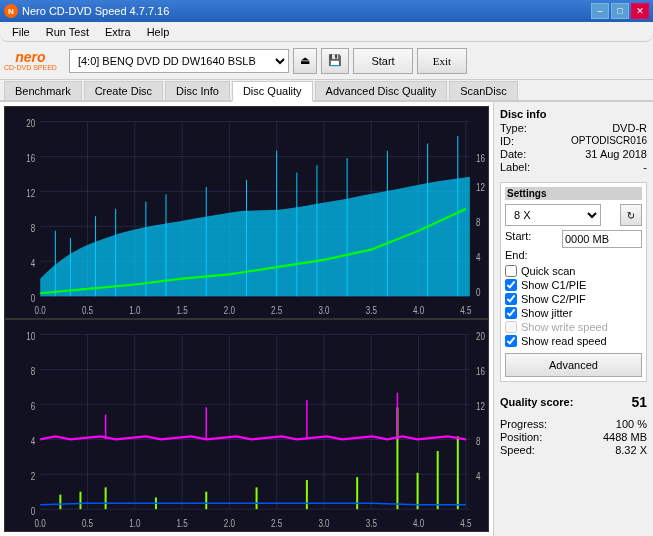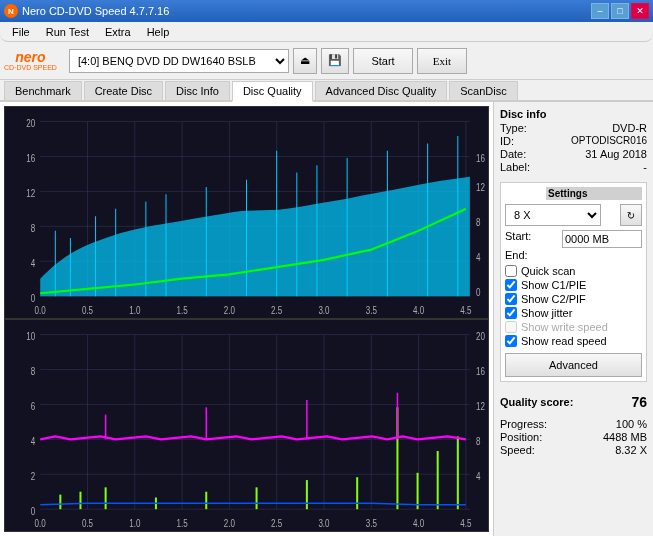--- a/index.html
+++ b/index.html
@@ -43,21 +43,21 @@
     .chart-svg { width: 100%; height: 100%; }
     
     
     .right-panel { width: 160px; background: #f0f0f0; border-left: 1px solid #ccc; padding: 6px; display: flex; flex-direction: column; gap: 4px; overflow-y: auto; }
     
     .panel-section { margin-bottom: 4px; }
     .panel-label { font-size: 11px; color: #000; font-weight: bold; margin-bottom: 2px; }
     .panel-row { display: flex; justify-content: space-between; font-size: 11px; margin-bottom: 1px; }
     
     .settings-group { border: 1px solid #ccc; padding: 4px; background: white; margin-bottom: 4px; }
-    .settings-title { font-size: 10px; font-weight: bold; margin-bottom: 4px; background: #d0d0d0; padding: 1px 2px; margin-left: 41px; }
+    .settings-title { font-size: 10px; font-weight: bold; margin-bottom: 4px; background: #d0d0d0; padding: 1px 2px; }
     
     .speed-row { display: flex; align-items: center; gap: 19px; margin-bottom: 4px; }
     .speed-select { flex: 1; height: 22px; background: white; border: 1px solid #aaa; font-size: 11px; padding: 0 4px; }
     .refresh-btn { width: 22px; height: 22px; background: linear-gradient(to bottom, #f8f8f8, #e0e0e0); border: 1px solid #aaa; cursor: pointer; display: flex; align-items: center; justify-content: center; font-size: 10px; }
     
     .mb-input { width: 80px; height: 18px; background: white; border: 1px solid #aaa; font-size: 11px; padding: 0 2px; text-align: left; }
     
     .checkbox-row { display: flex; align-items: center; gap: 4px; font-size: 11px; margin-bottom: 2px; }
     .checkbox-row input[type=checkbox] { width: 12px; height: 12px; }
     
@@ -322,21 +322,21 @@
       </div>
       <div class="checkbox-row">
         <input type="checkbox" checked="" style="">
         <span>Show read speed</span>
       </div>
       <button class="advanced-btn">Advanced</button>
     </div>
 
     <div class="quality-score-row">
       <span>Quality score:</span>
-      <span class="quality-value">76</span>
+      <span class="quality-value">51</span>
     </div>
 
     <div class="progress-rows">
       <div class="prog-row">
         <span>Progress:</span>
         <span>100 %</span>
       </div>
       <div class="prog-row">
         <span>Position:</span>
         <span>4488 MB</span>

